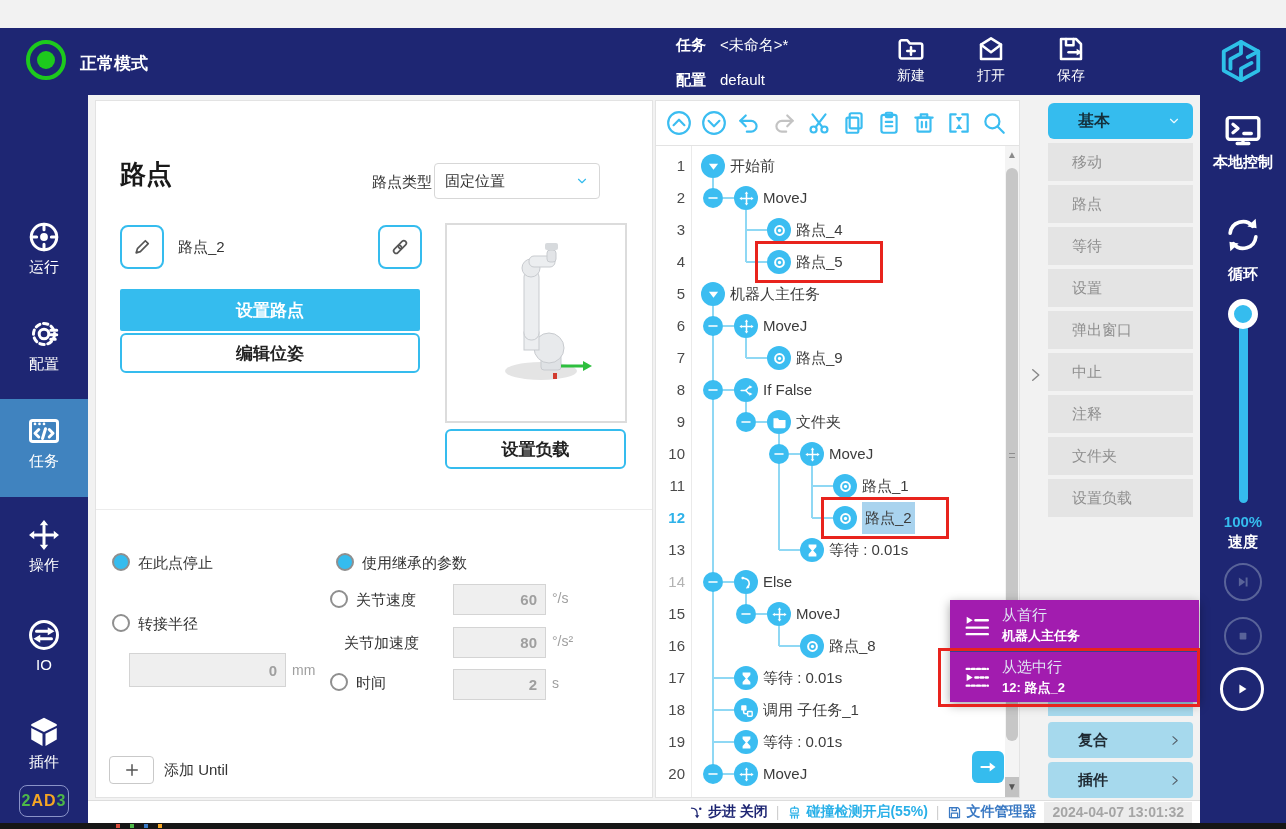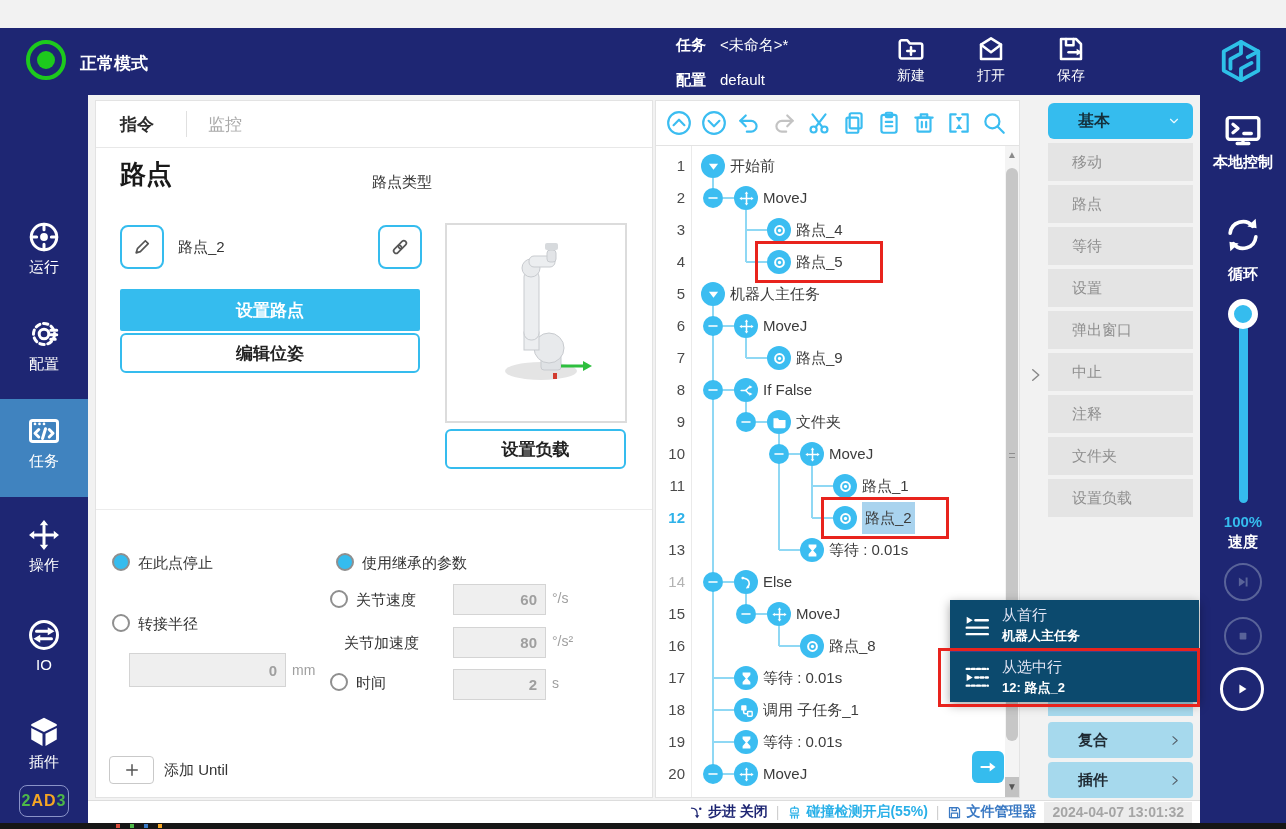--- a/index.html
+++ b/index.html
@@ -95,21 +95,21 @@
 
 .palette{position:absolute;left:1048px;top:103px;width:145px}
 .pal-header{height:36px;background:#35bcee;border-radius:6px;display:flex;align-items:center;padding:0 12px 0 30px;font-weight:bold;font-size:16px;color:#14303c;cursor:pointer}
 .pal-header .chev{margin-left:auto;color:#eaf9ff}
 .pal-item{height:38px;margin-top:4px;background:#e4e4e4;color:#8f8f8f;font-size:15px;display:flex;align-items:center;padding-left:24px;cursor:pointer}
 .group-sliver{position:absolute;left:1048px;top:700px;width:145px;height:16px;background:#a6d9ed;z-index:1}
 .group-btn{position:absolute;left:1048px;width:145px;height:36px;background:#a6d9ed;border-radius:4px;display:flex;align-items:center;padding:0 12px 0 30px;font-weight:bold;font-size:15px;color:#1f2a33;cursor:pointer;z-index:1}
 .group-btn .chev{margin-left:auto;color:#55606a}
 
 
-.ctxmenu{position:absolute;left:950px;top:600px;width:249px;background:#0c4a6e;z-index:5;box-shadow:0 3px 10px rgba(0,0,0,.35)}
+.ctxmenu{position:absolute;left:950px;top:600px;width:249px;background:#a21caf;z-index:5;box-shadow:0 3px 10px rgba(0,0,0,.35)}
 .ctx-item{height:51px;display:flex;align-items:center;padding:0 10px 0 14px;gap:12px;cursor:pointer}
 .ctx-item + .ctx-item{border-top:1px solid #39428d}
 .ctx-icon{width:26px;height:26px;color:#fff}
 .ctx-icon svg{width:26px;height:26px}
 .ctx-title{font-size:15px;color:#dfe3f3}
 .ctx-sub{font-size:13px;font-weight:bold;color:#fff;margin-top:2px}
 
 .red-box{position:absolute;border:3px solid #e8231d;z-index:6;pointer-events:none}
 
 
@@ -246,27 +246,30 @@
       </div>
     <div class="badge" id="sb-badge">
         <span style="color:#4db848">2</span>
         <span style="color:#f5a623">A</span>
         <span style="color:#f5a623">D</span>
         <span style="color:#4db848">3</span>
       </div>
   </div>
 
   <div class="editor">
-    <div class="tabbar">
-      <span class="tab1">指令</span>
-      <span class="tabsep"></span>
-      <span class="tab2">监控</span>
-    </div>
     <div class="wp-title">路点</div>
     <div class="type-label">路点类型</div>
+    <div class="type-select">
+      <span>固定位置</span>
+      <span class="chev">
+          <svg width="14" height="14" viewBox="0 0 24 24">
+            <path class="s" d="M6 9l6 6 6-6"></path>
+          </svg>
+        </span>
+    </div>
     <div class="icon-btn" style="left:24px;top:124px">
       <span>
           <svg viewBox="0 0 24 24">
             <path class="s" d="M5 19l1.5-5L16 4.5 19.5 8 10 17.5 5 19z"></path>
           </svg>
         </span>
     </div>
     <div class="wp-name">路点_2</div>
     <div class="icon-btn" style="left:282px;top:124px">
       <span>

